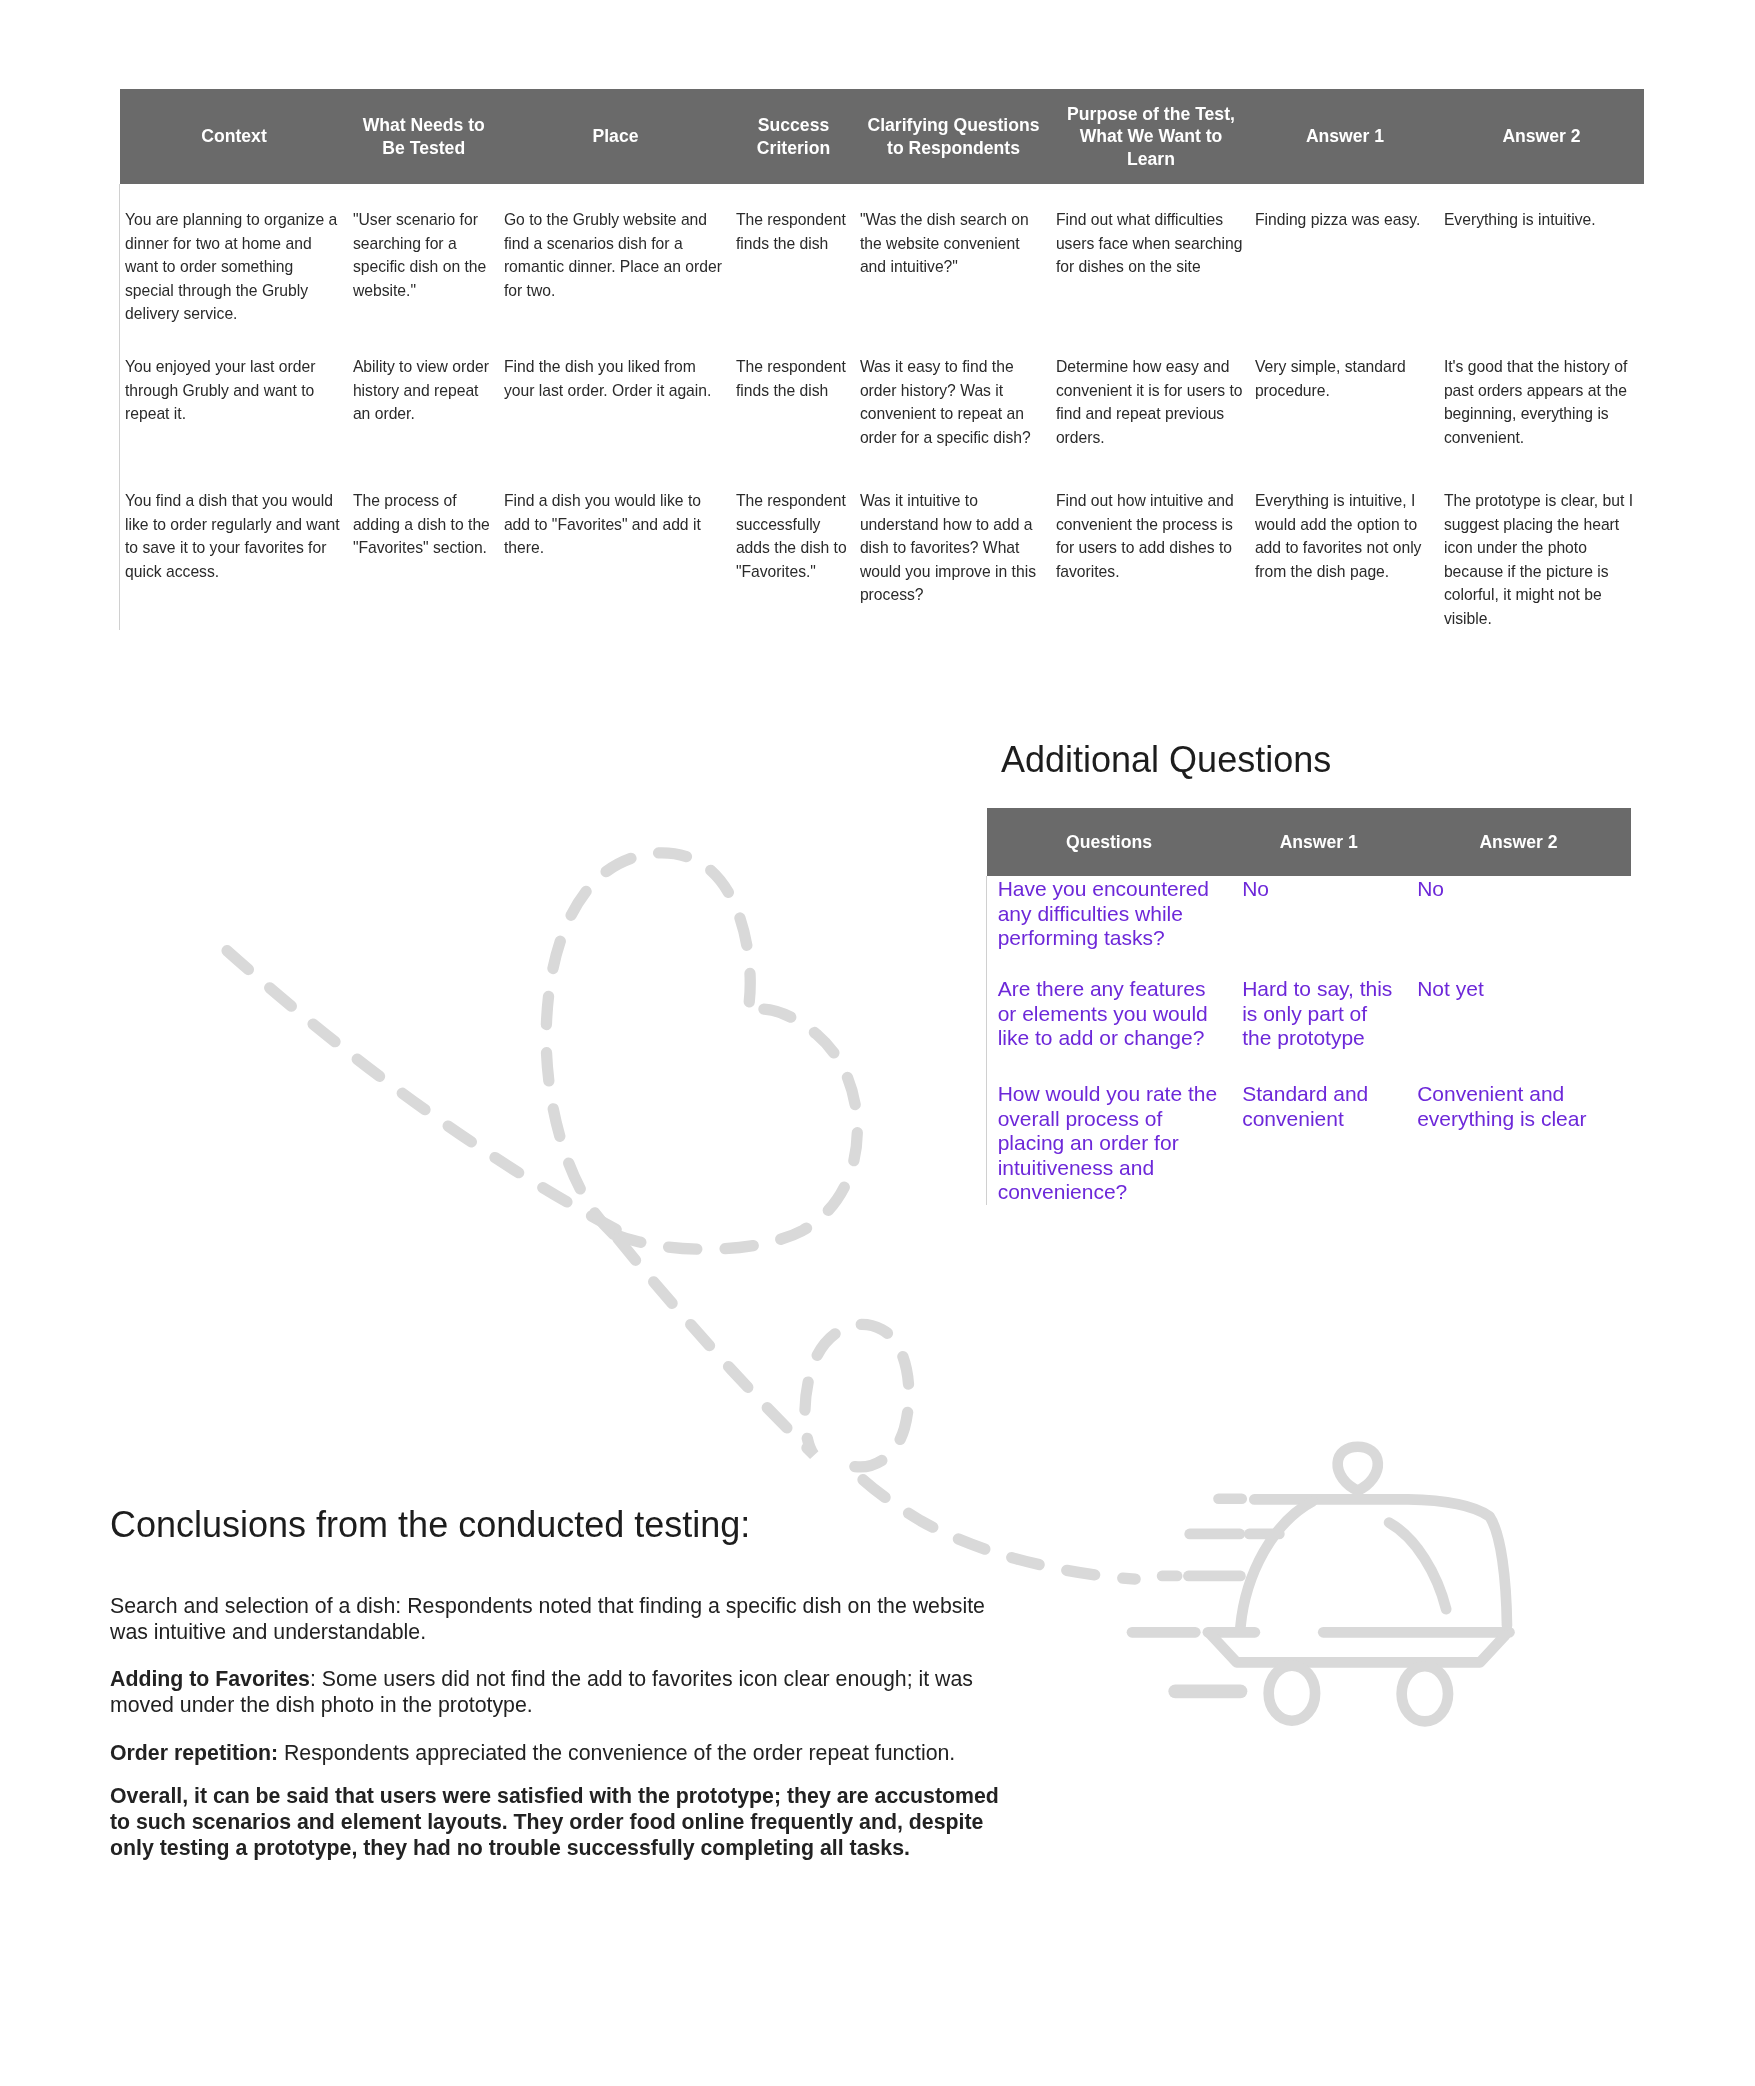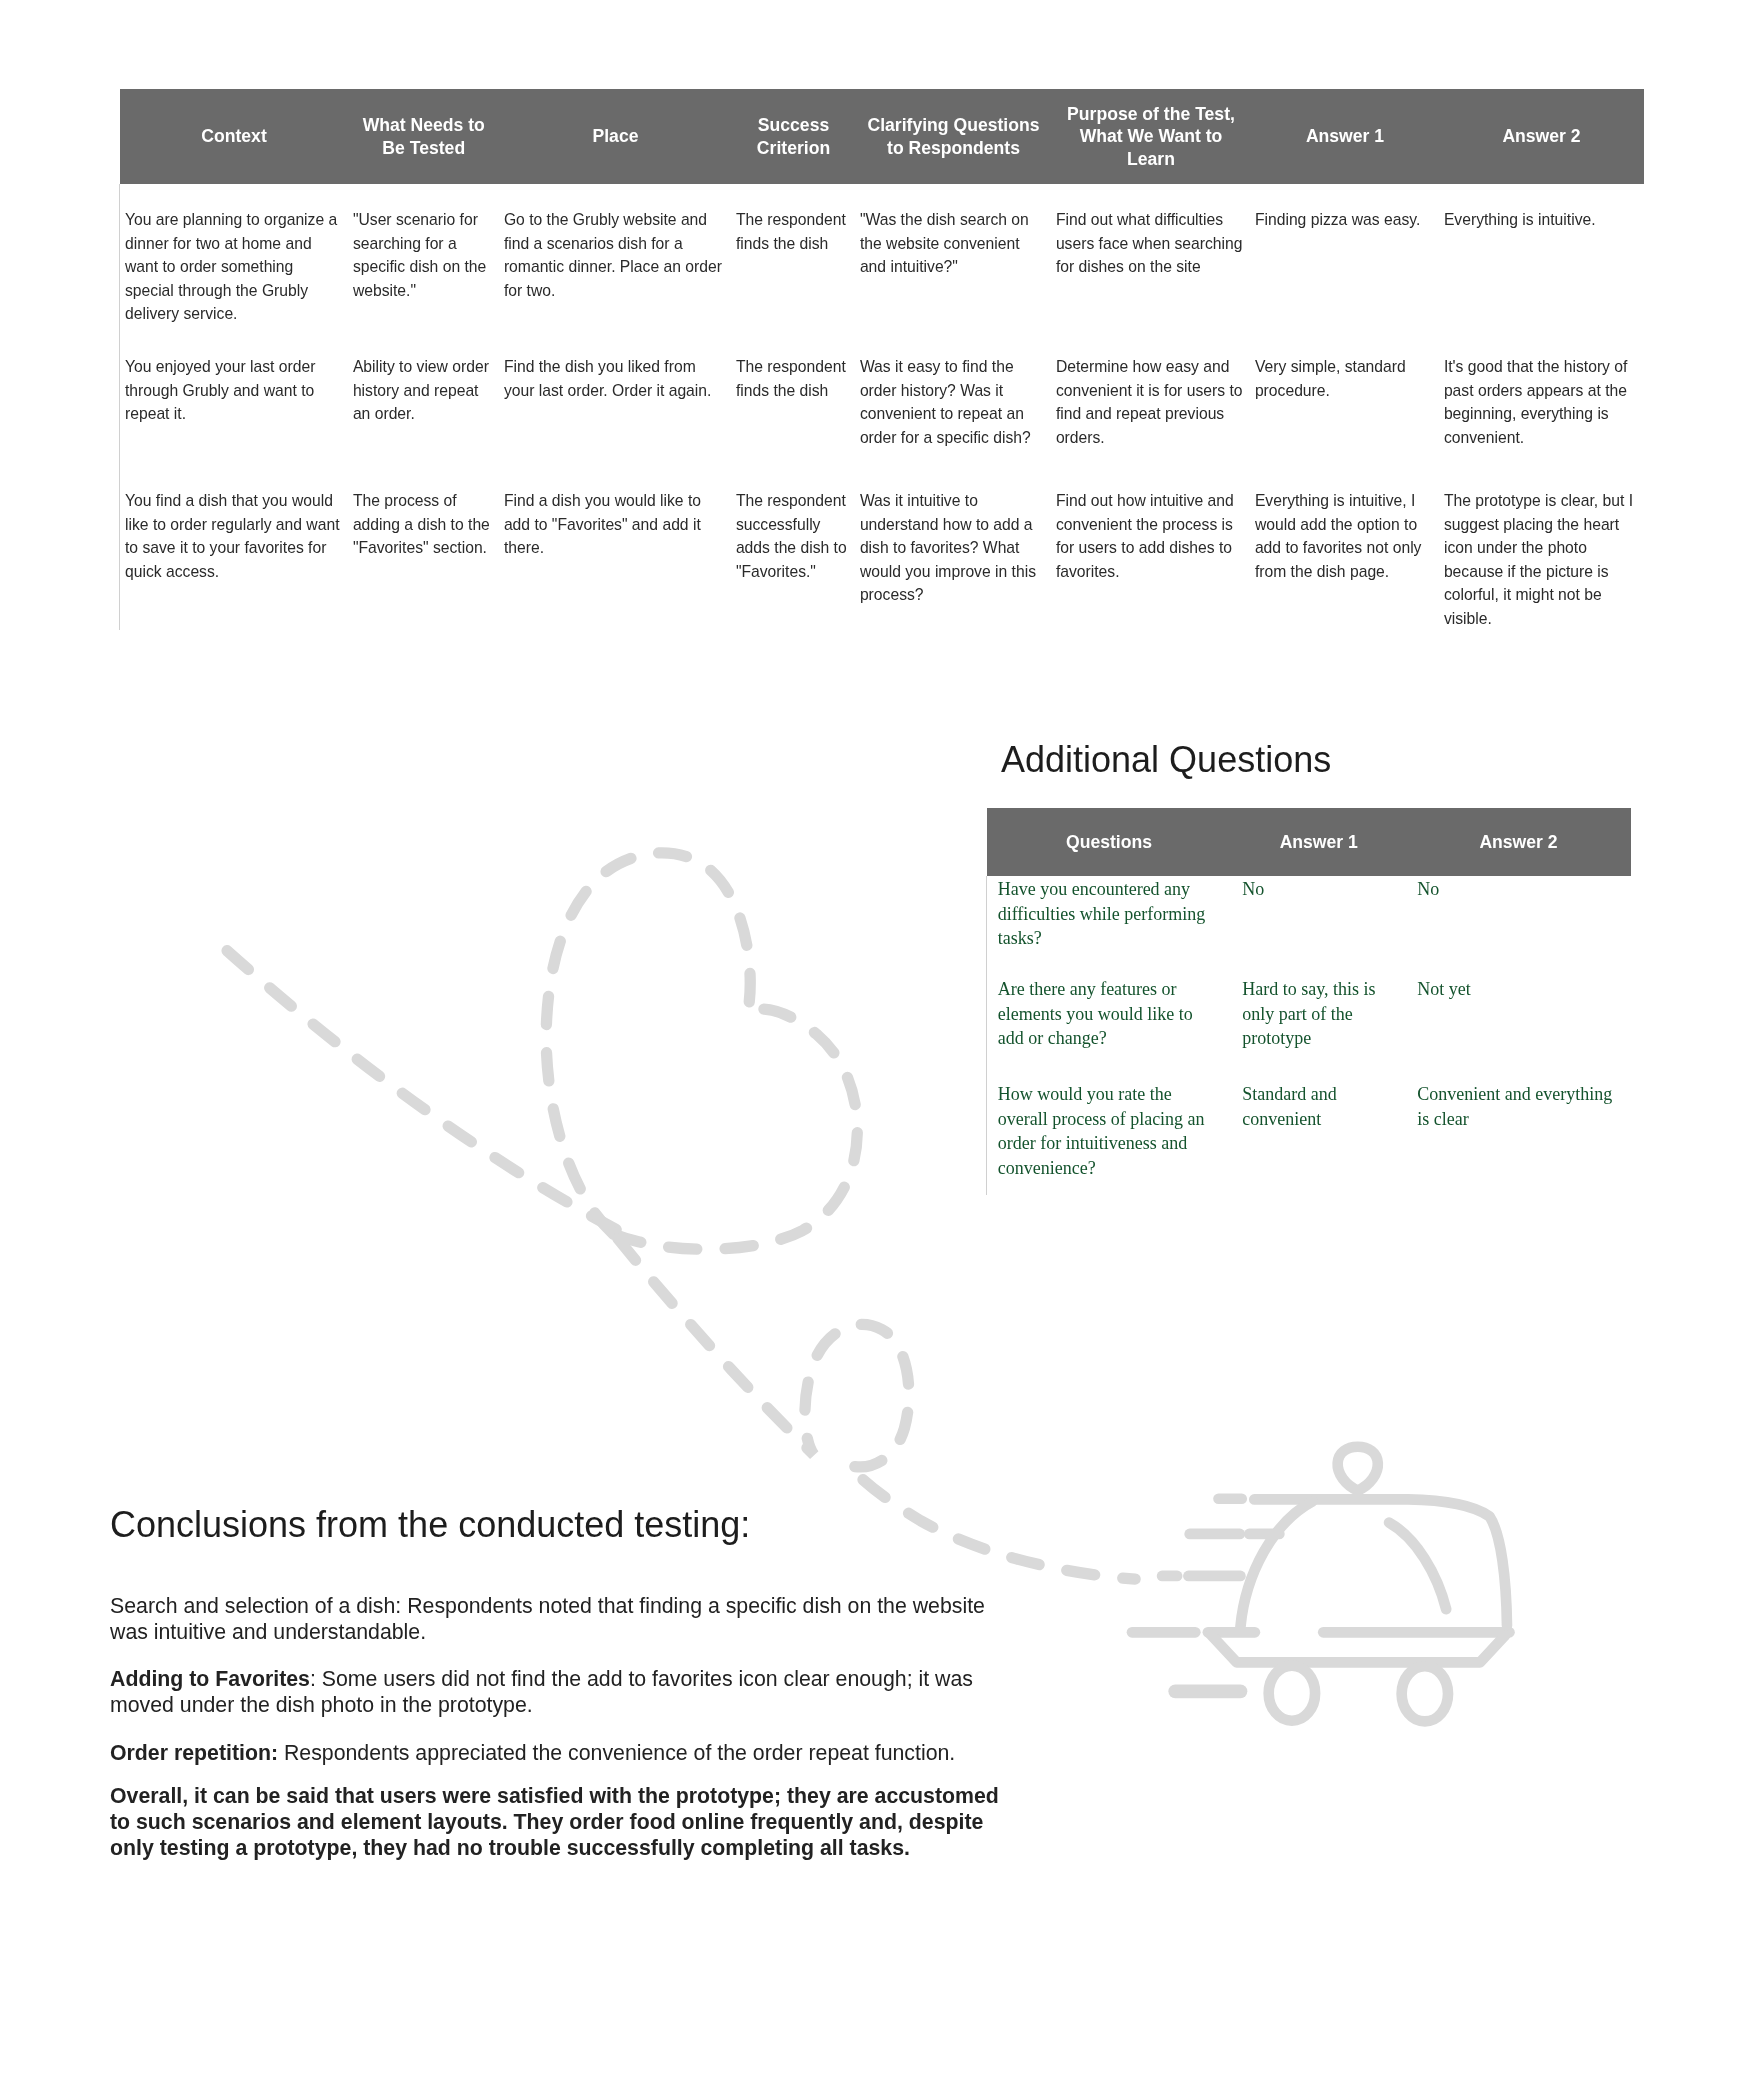--- a/index.html
+++ b/index.html
@@ -20,22 +20,22 @@
      padding:24px 6.3px 0 4.4px;}
   .main-table td:first-child{border-left:1.3px solid #d0d0d0;padding-left:5px;}
   .mt-r1{height:147px;} .mt-r2{height:134px;} .mt-r3{height:163px;}
 
   
   .additional-title{position:absolute;left:1001px;top:739px;z-index:1;
      font-size:36px;line-height:41px;font-weight:400;color:#1d1d1d;}
   .add-table{position:absolute;left:986px;top:808px;z-index:1;}
   .add-table table{width:644px;}
   .add-table th{height:68px;}
-  .add-table td{vertical-align:top;font-size:18px;line-height:24.5px;color:#14532d;
-     padding:1.3px 10px 0 10.7px;font-family:Liberation Serif, serif;}
+  .add-table td{vertical-align:top;font-size:21px;line-height:24.5px;color:#6d28d9;
+     padding:1.3px 10px 0 10.7px;}
   .add-table td:first-child{border-left:1.3px solid #d0d0d0;}
   .at-r1{height:100px;} .at-r2{height:105px;} .at-r3{height:114px;} .at-r4{height:92px;}
 
   
   .conclusions-title{position:absolute;left:110px;top:1504px;z-index:1;
      font-size:36px;line-height:41px;font-weight:400;color:#1d1d1d;}
   .conclusions{position:absolute;left:110px;top:1593px;width:909px;z-index:1;}
   .conclusions p{margin:0;font-size:21.3px;line-height:26px;color:#222222;}
   .conclusions p + p{margin-top:21.3px;}
   .conclusions p.last{margin-top:17.6px;font-weight:bold;}

